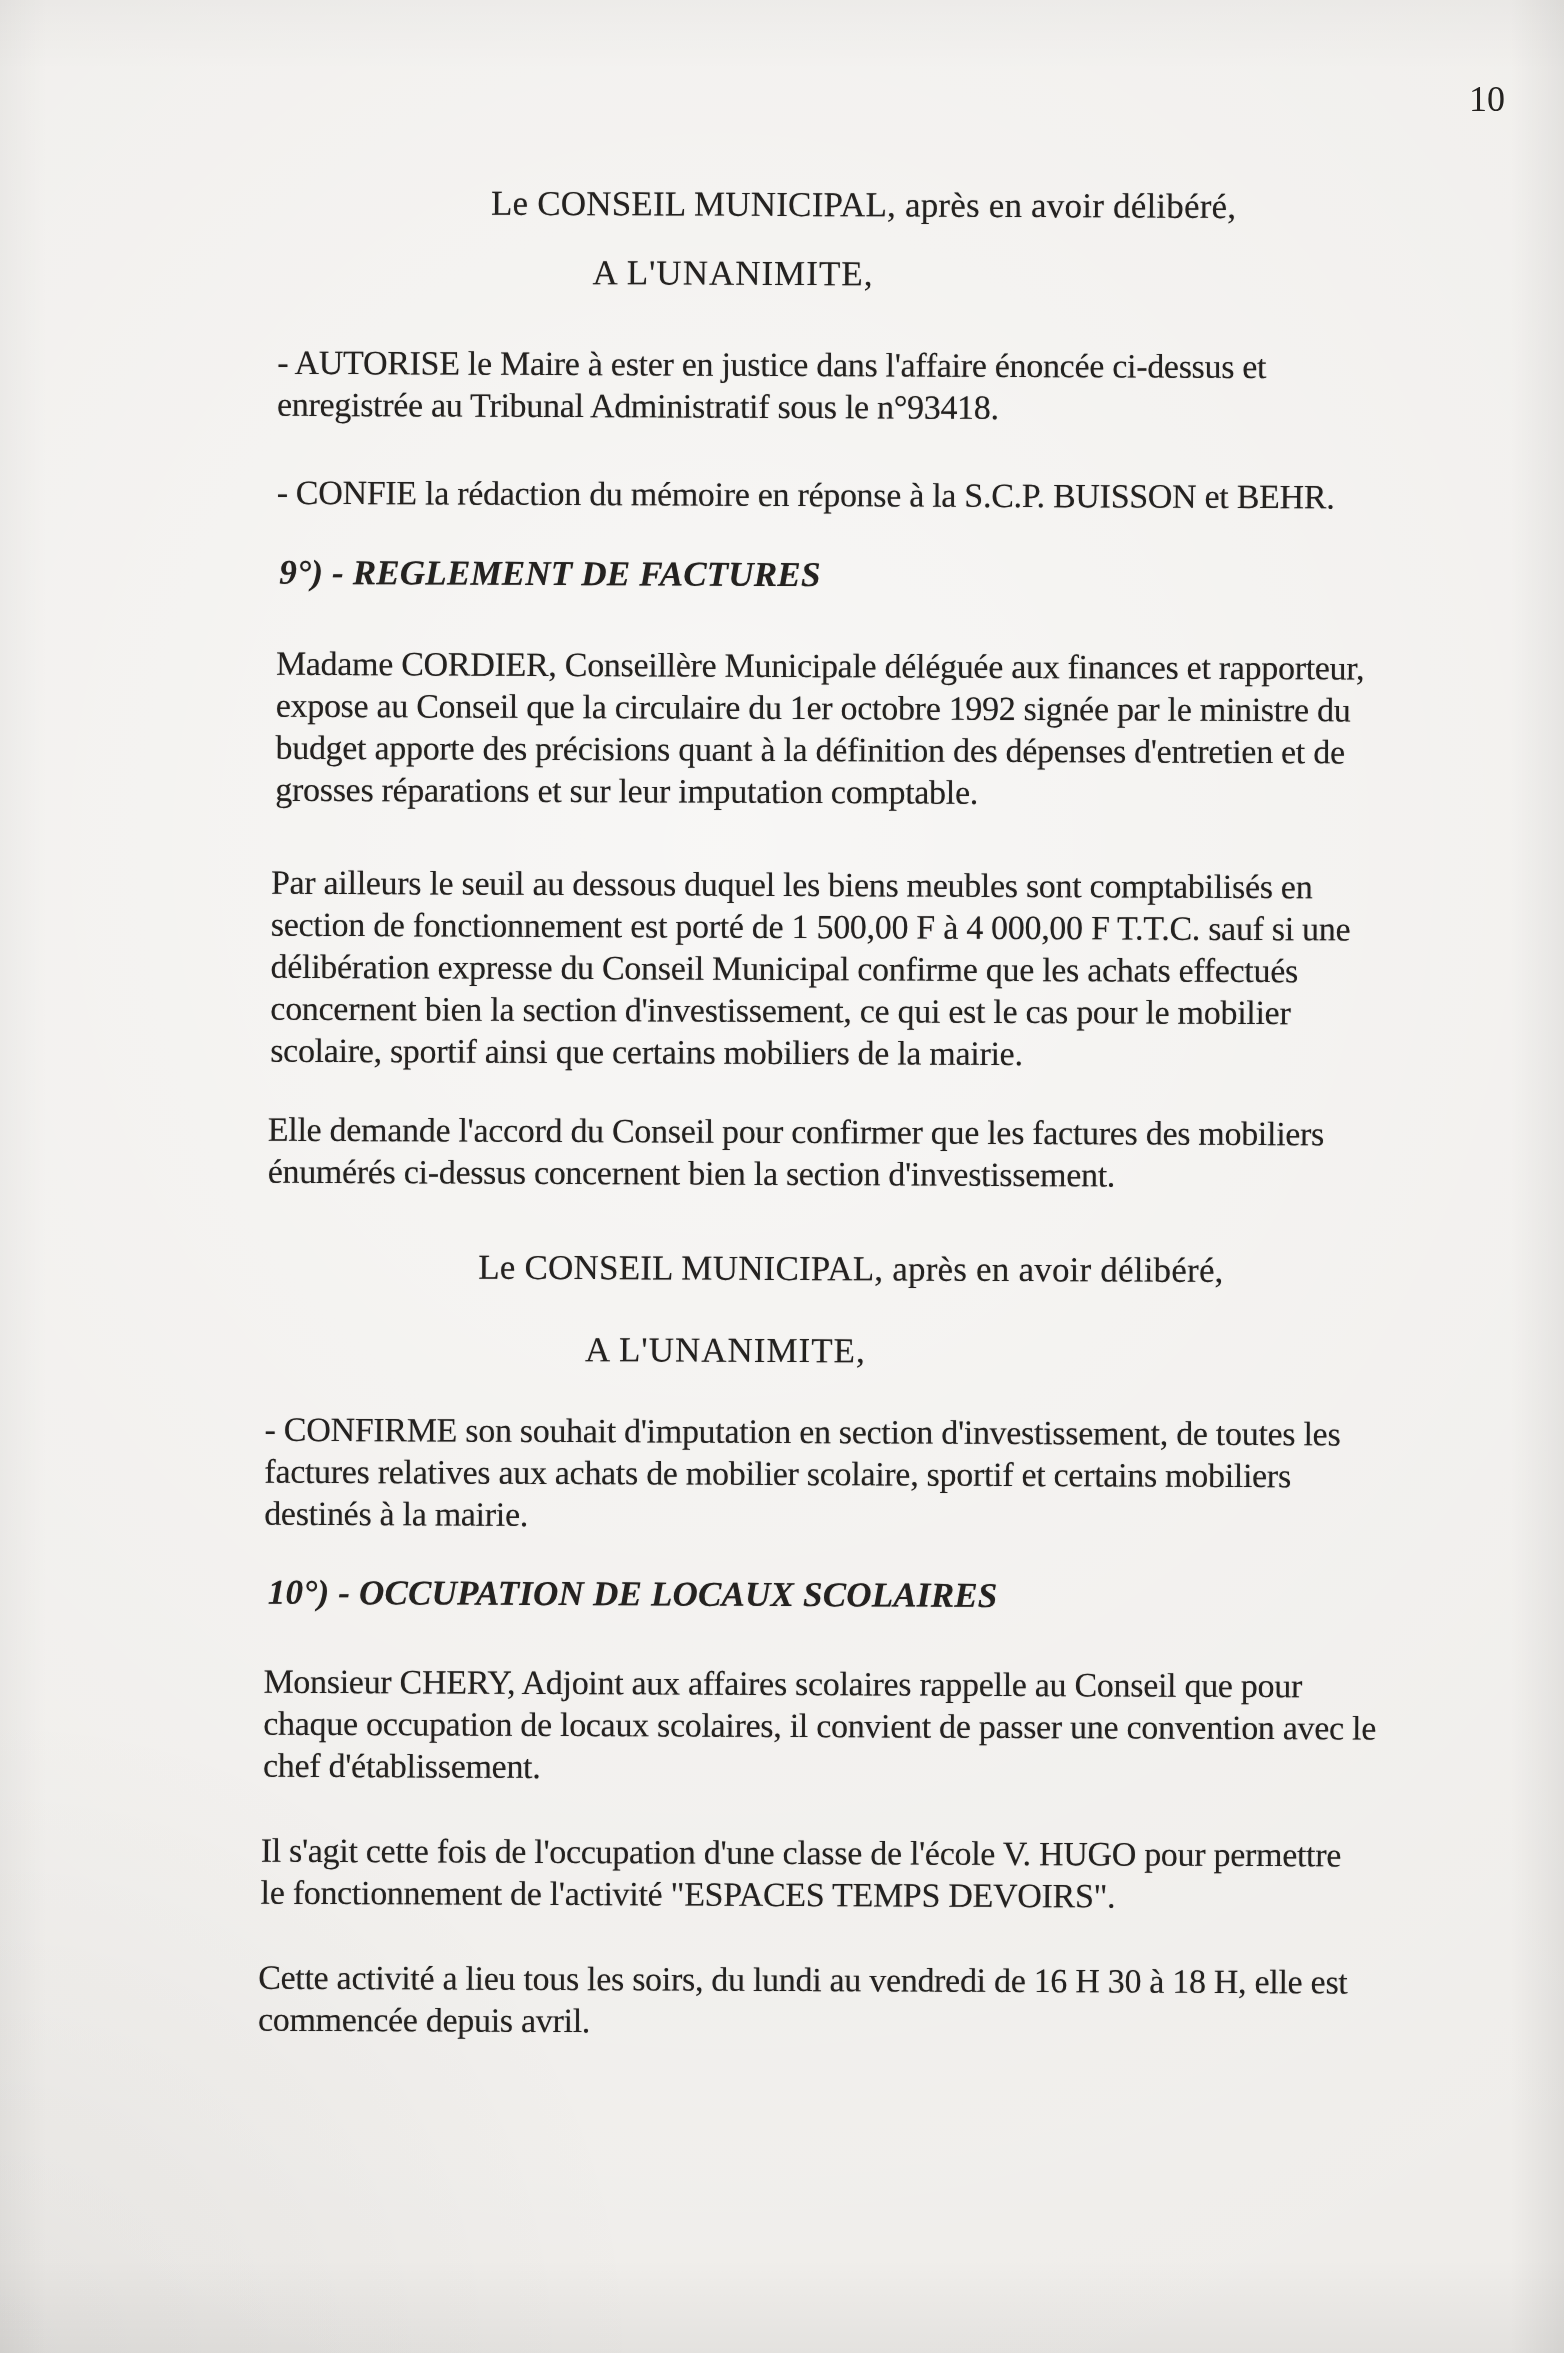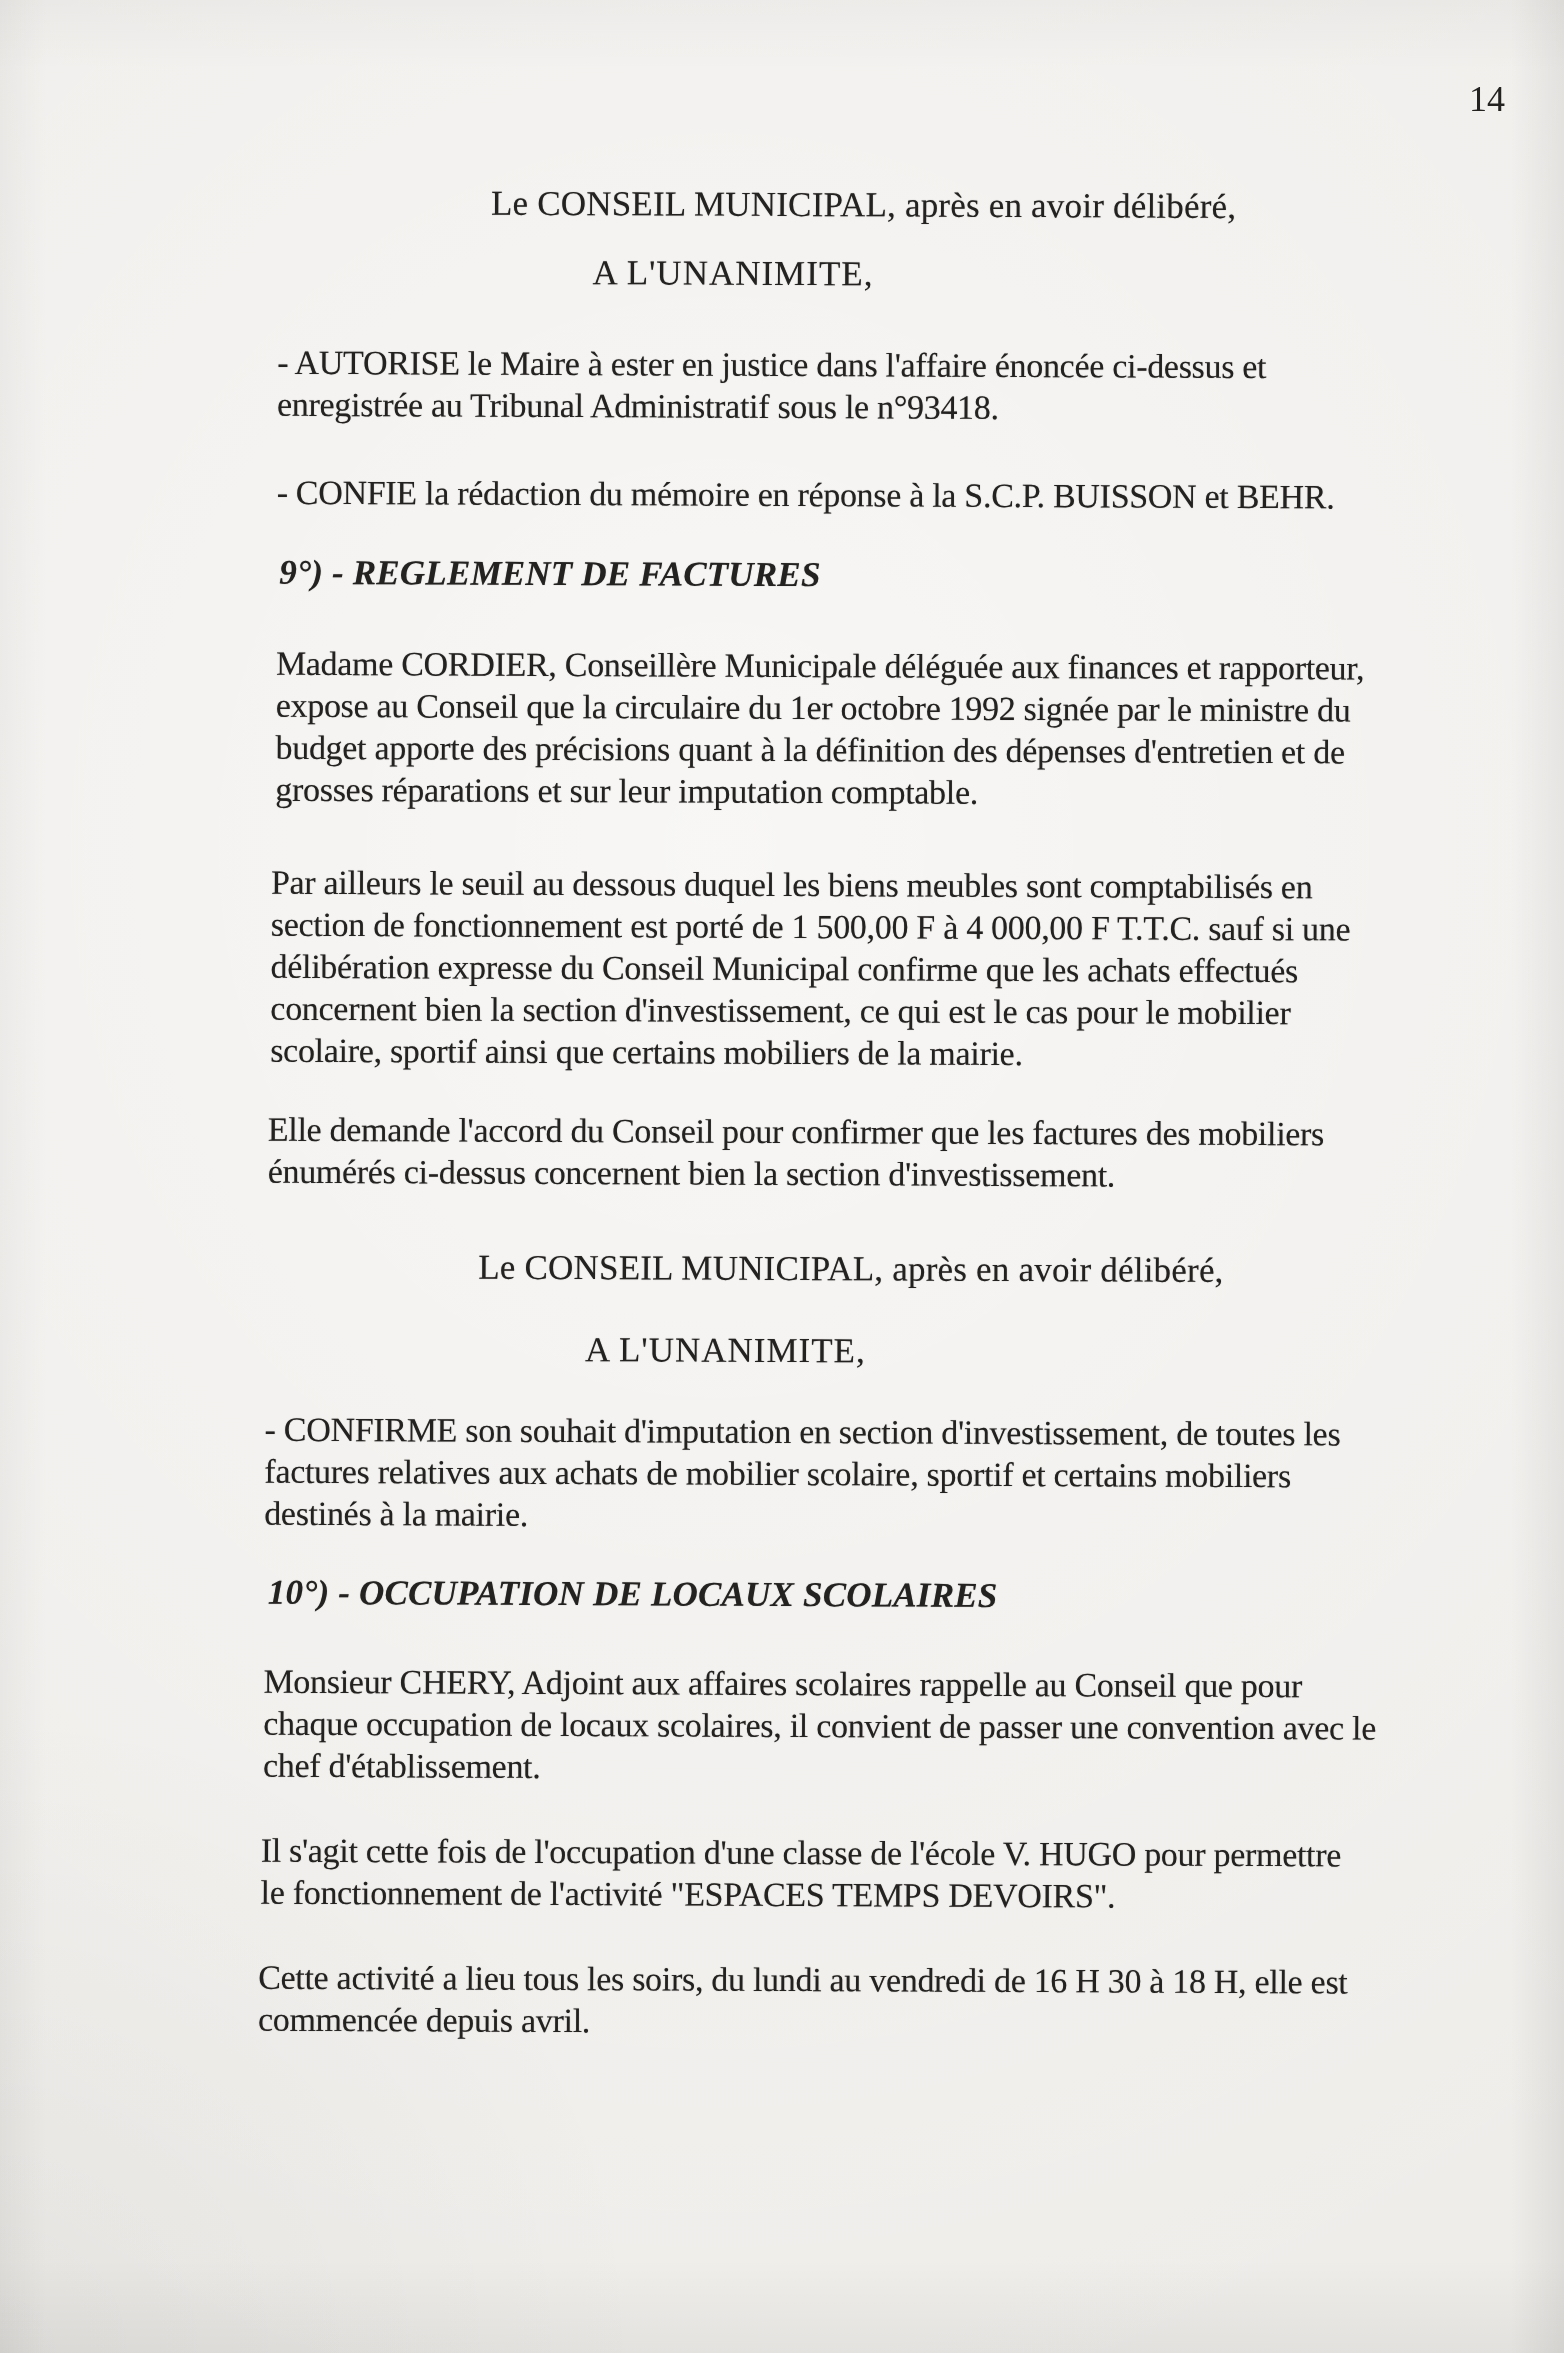--- a/index.html
+++ b/index.html
@@ -56,21 +56,21 @@
     font-style:italic;
     font-size:35px;
     letter-spacing:0.2px;
   }
 </style>
 </head>
 <body>
 
 <div class="page">
 
-  <div class="pageno">14</div>
+  <div class="pageno">10</div>
 
   <div class="textlayer">
 
     <div class="block heading-center" style="top:184px;left:491px;">Le CONSEIL MUNICIPAL, après en avoir délibéré,</div>
 
     <div class="block vote" style="top:253px;left:593px;">A L'UNANIMITE,</div>
 
     <div class="block" style="top:344px;left:278px;">
       <div class="line">- AUTORISE le Maire à ester en justice dans l'affaire énoncée ci-dessus et</div>
       <div class="line">enregistrée au Tribunal Administratif sous le n°93418.</div>

